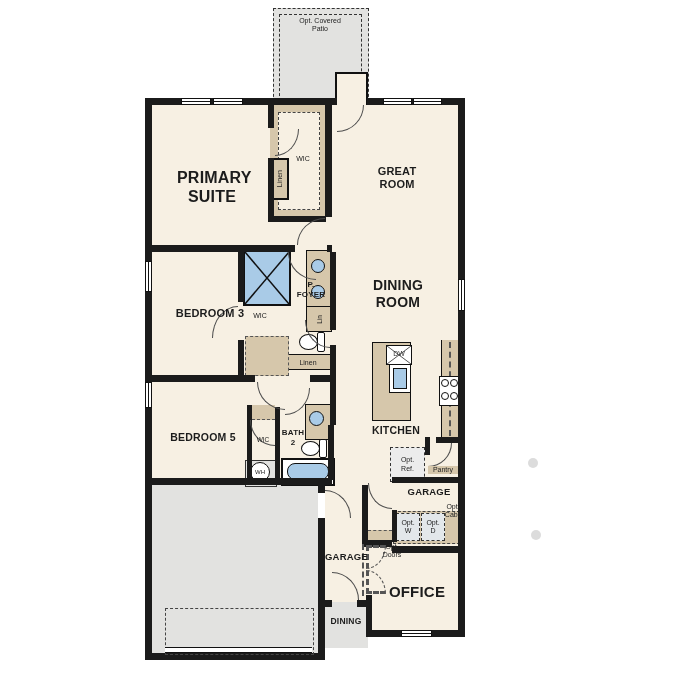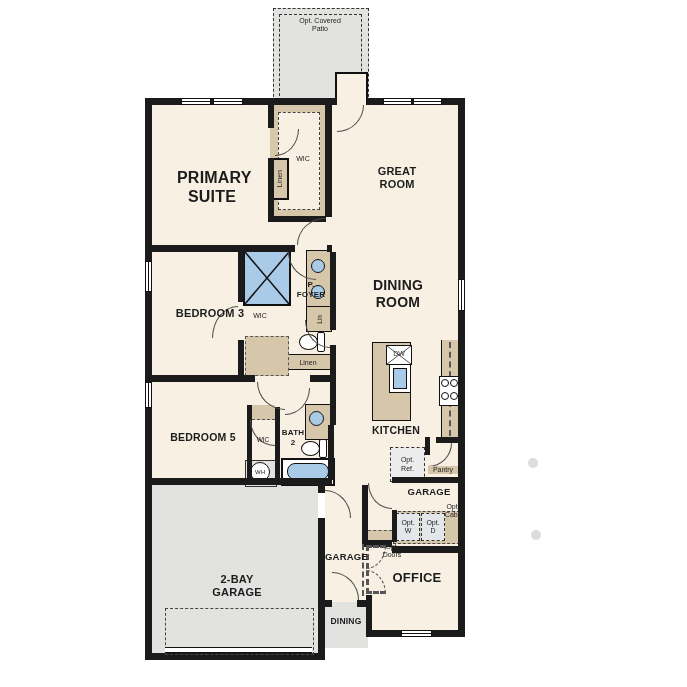--- a/index.html
+++ b/index.html
@@ -198,17 +198,16 @@
   <div class="lbl" style="left:363px;top:277px;width:70px;font-size:14px;">DINING ROOM</div>
   <div class="lbl nw" style="left:153px;top:431px;width:100px;font-size:10.5px;">BEDROOM 5</div>
   <div class="sm" style="left:251px;top:436px;width:24px;font-size:6.5px;">WIC</div>
   <div class="lbl" style="left:280px;top:428px;width:26px;font-size:8px;">BATH 2</div>
   <div class="lbl nw" style="left:361px;top:424px;width:70px;font-size:10.5px;">KITCHEN</div>
   <div class="sm" style="left:428px;top:466px;width:30px;font-size:7px;background:var(--closet,#d6c7ab);">Pantry</div>
   <div class="lbl nw" style="left:394px;top:486px;width:70px;font-size:9.5px;">GARAGE</div>
   <div class="sm" style="left:440px;top:503px;width:26px;font-size:7px;">Opt. Cabs</div>
   <div class="lbl nw" style="left:325px;top:551px;width:40px;font-size:9.5px;">GARAGE</div>
   <div class="sm" style="left:377px;top:543px;width:30px;font-size:7px;">Opt. Doors</div>
-  <div class="lbl" style="left:197px;top:573px;width:80px;font-size:11px;">2-BAY GARAGE</div>
-  <div class="lbl nw" style="left:387px;top:570px;width:60px;font-size:13px;">OFFICE</div>
+  <div class="lbl nw" style="left:387px;top:583px;width:60px;font-size:15px;">OFFICE</div>
   <div class="lbl nw" style="left:326px;top:616px;width:40px;font-size:8.5px;">DINING</div>
 
 </div>
 
 </body></html>

